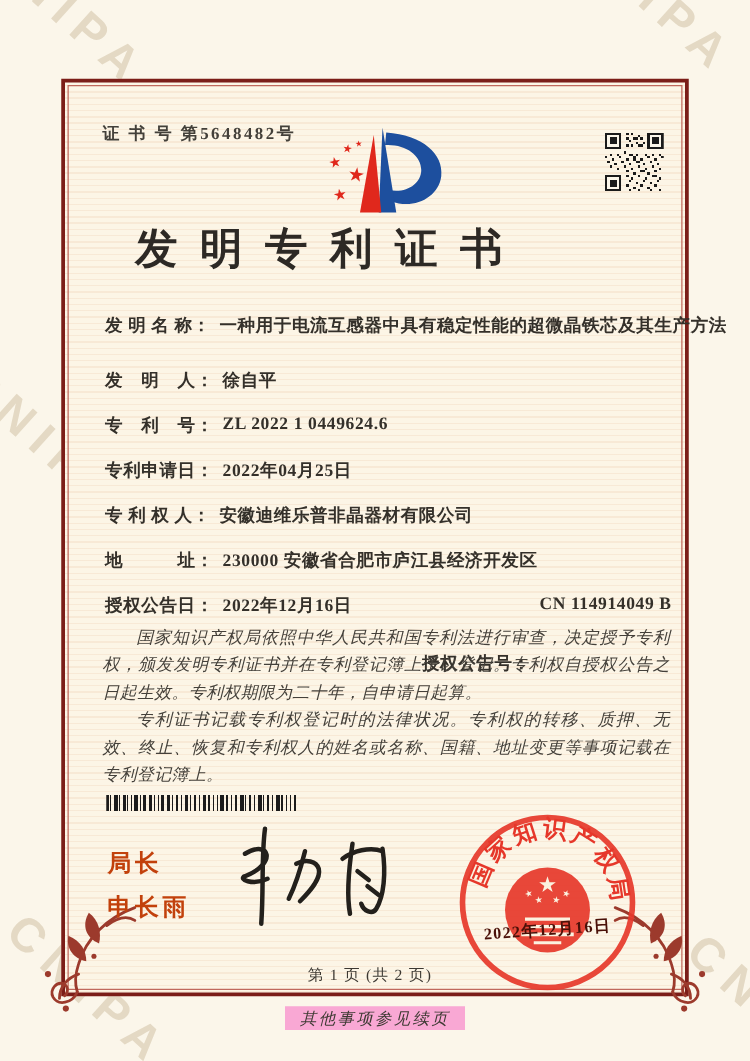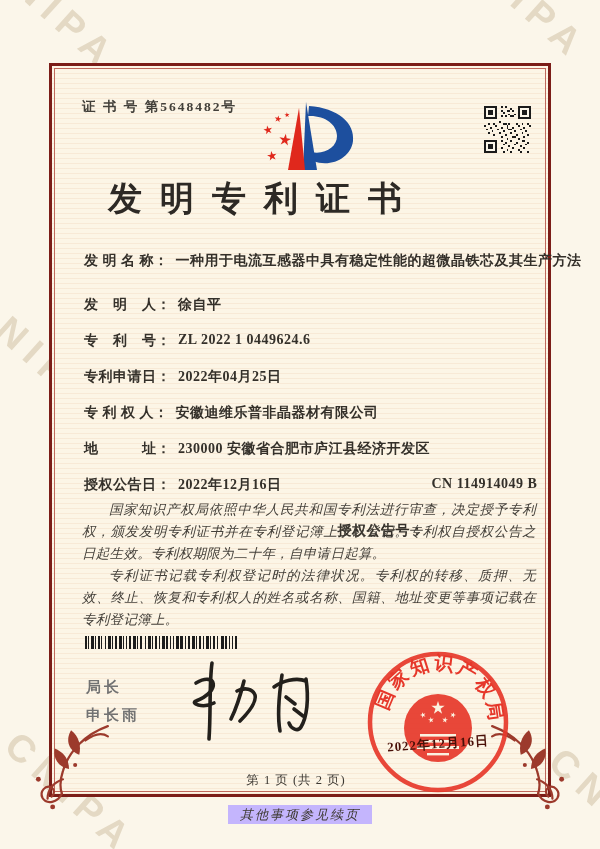--- a/index.html
+++ b/index.html
@@ -54,38 +54,38 @@
   .row .lbl2{margin-left:56px;margin-top:46px;}
   
   .paras{
     position:absolute;left:82px;top:499px;width:454px;
     font-size:13.5px;line-height:22px;font-style:italic;
     color:#44403a;text-align:justify;letter-spacing:0.3px;
   }
   .paras p{margin:0;text-indent:2em;}
   
   .barcode{position:absolute;left:85px;top:636px;width:154px;height:13px;}
-  .director{position:absolute;left:86px;top:678px;font-size:15px;font-weight:bold;letter-spacing:3px;color:#737373;}
+  .director{position:absolute;left:86px;top:678px;font-size:19px;font-weight:bold;letter-spacing:3px;color:#c2410c;}
   .director div{margin-bottom:9px;}
   .signature{position:absolute;left:182px;top:655px;width:140px;height:92px;}
   .seal{position:absolute;left:365px;top:649px;width:146px;height:146px;}
   .seal-date{
     position:absolute;left:368px;top:735px;width:140px;text-align:center;
     font-size:13px;font-weight:bold;color:#4a1008;letter-spacing:1px;
     transform:rotate(-4deg);
   }
   .page-info{
     position:absolute;left:0;top:772px;width:592px;text-align:center;
     font-size:12.5px;color:#3c3832;letter-spacing:1px;
   }
   .footer-note{
     position:absolute;left:0;top:806px;width:600px;text-align:center;
     font-size:13px;font-style:italic;color:#3e3a33;letter-spacing:2px;
   }
-  .footer-note span{background:#c4b5fd;padding:2px 12px;}
+  .footer-note span{background:#f9a8d4;padding:2px 12px;}
 </style>
 </head>
 <body>
 
 <div class="wm" style="left:-28px;top:-12px;">CNIPA</div>
 <div class="wm" style="left:442px;top:-22px;">CNIPA</div>
 <div class="wm big" style="left:342px;top:238px;">CNIPA</div>
 <div class="wm" style="left:-46px;top:332px;">CNIPA</div>
 <div class="wm big" style="left:288px;top:486px;">CNIPA</div>
 <div class="wm" style="left:-10px;top:772px;">CNIPA</div>

